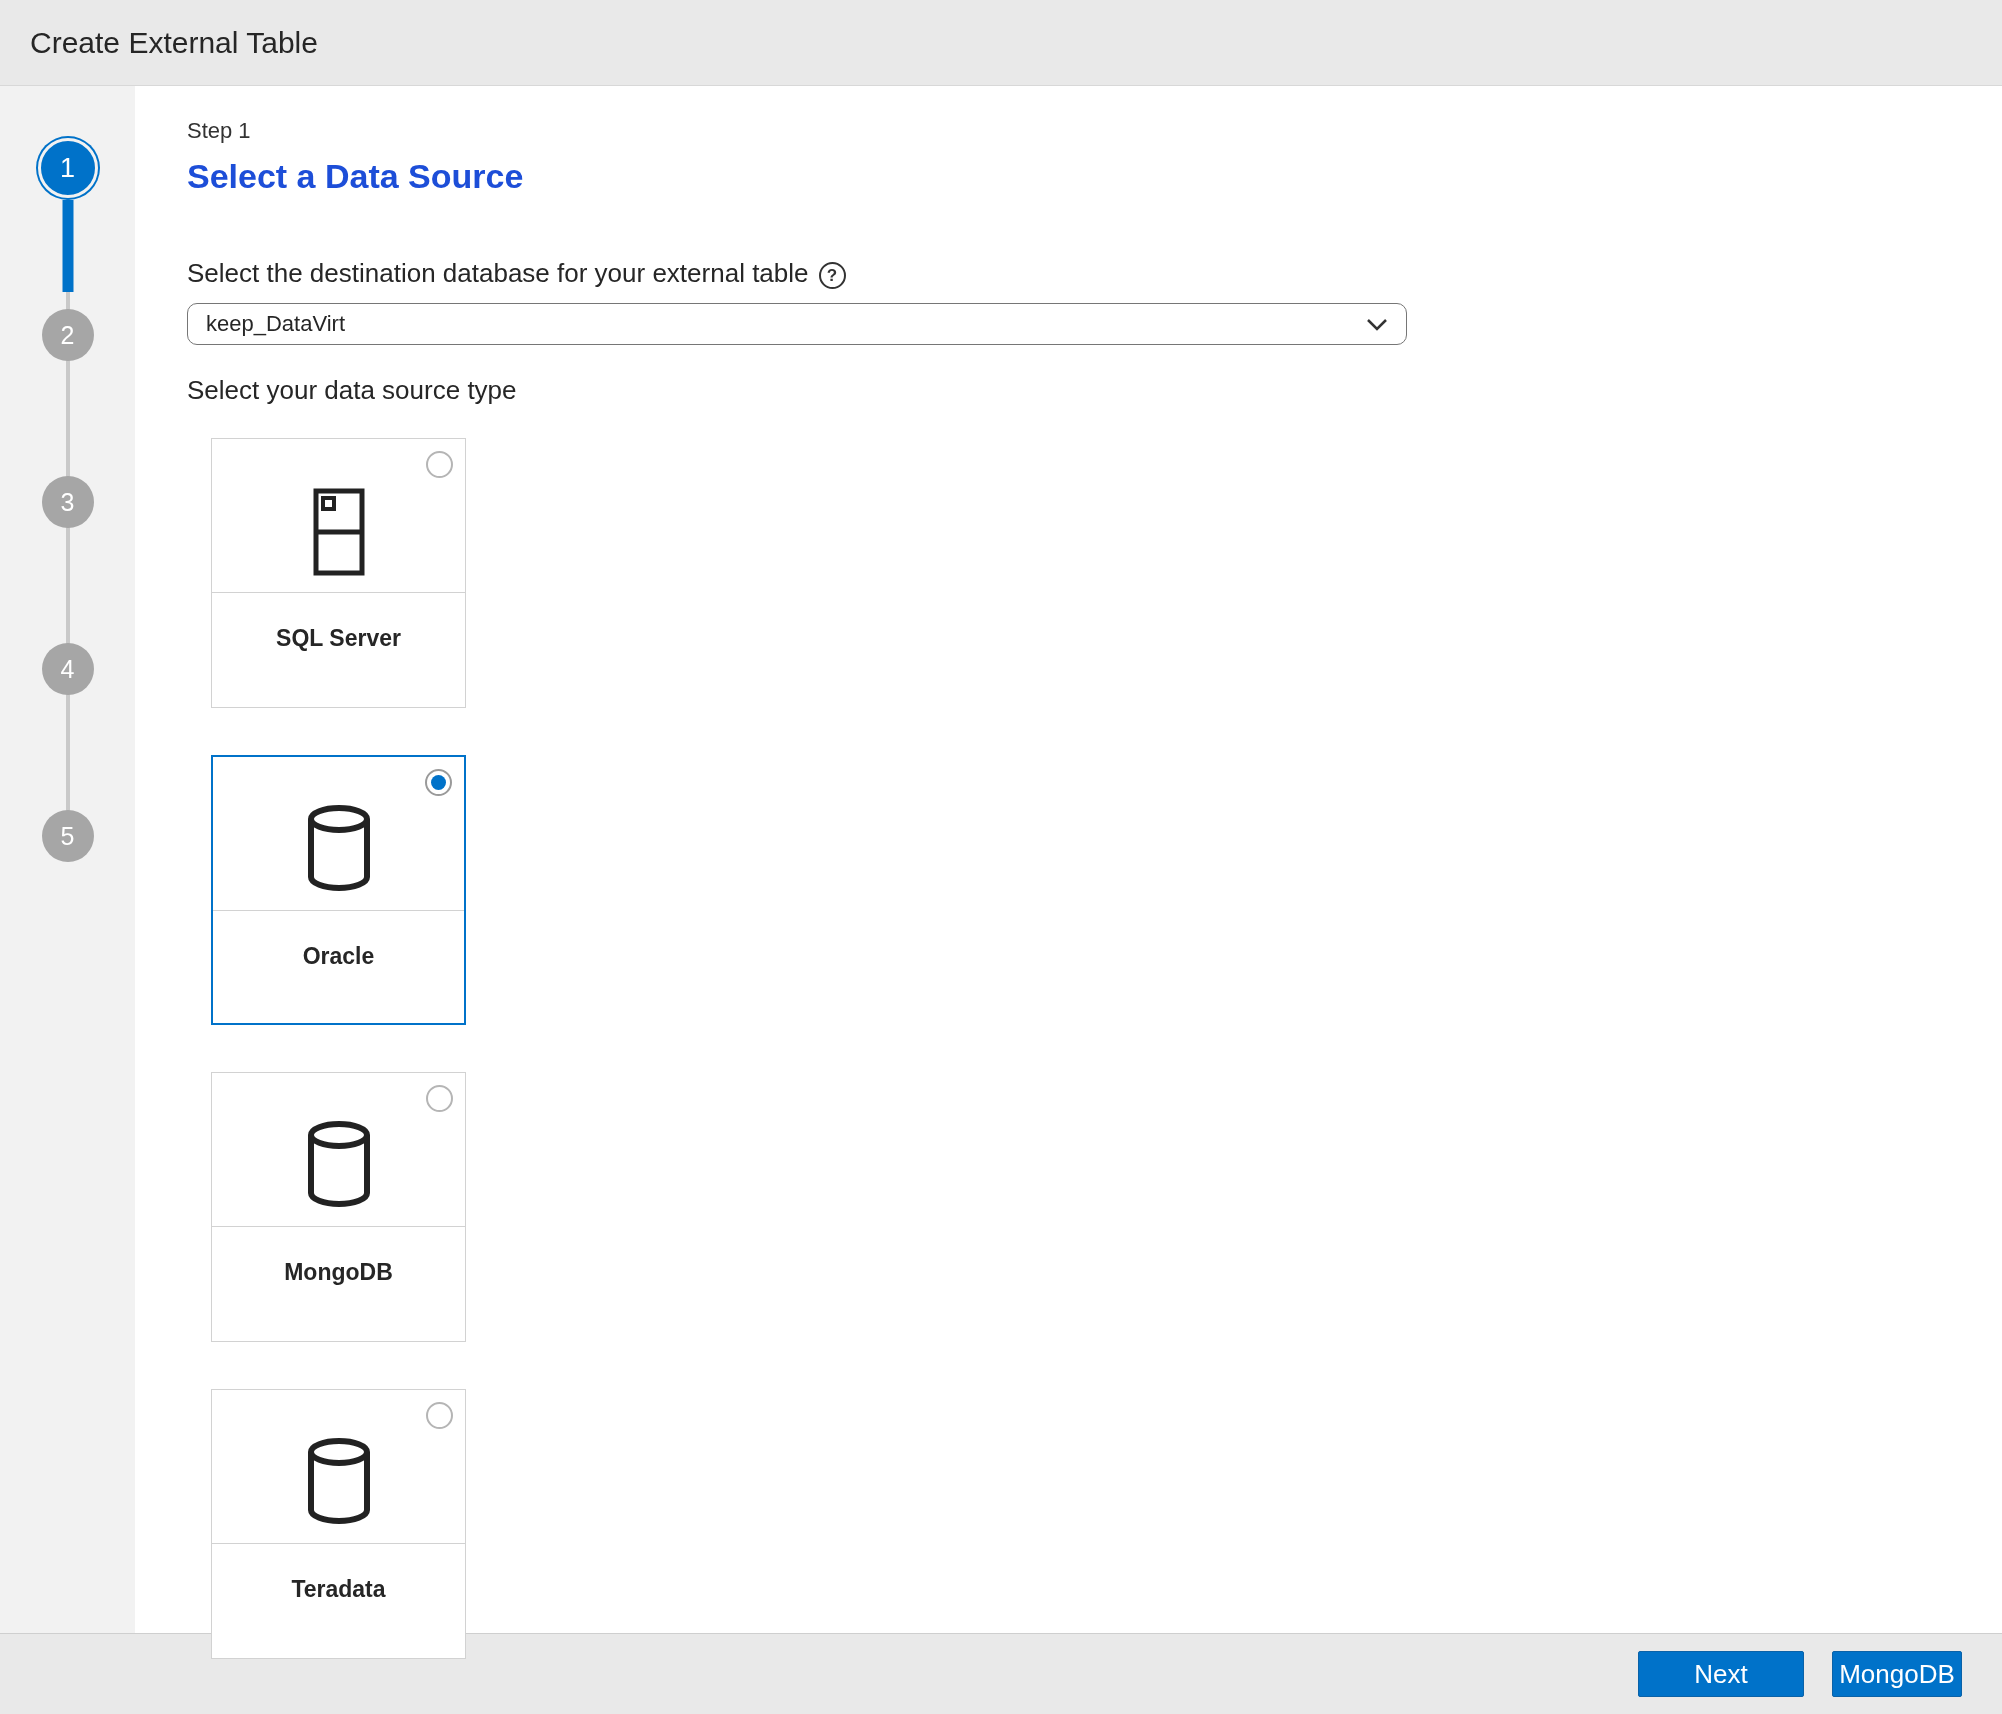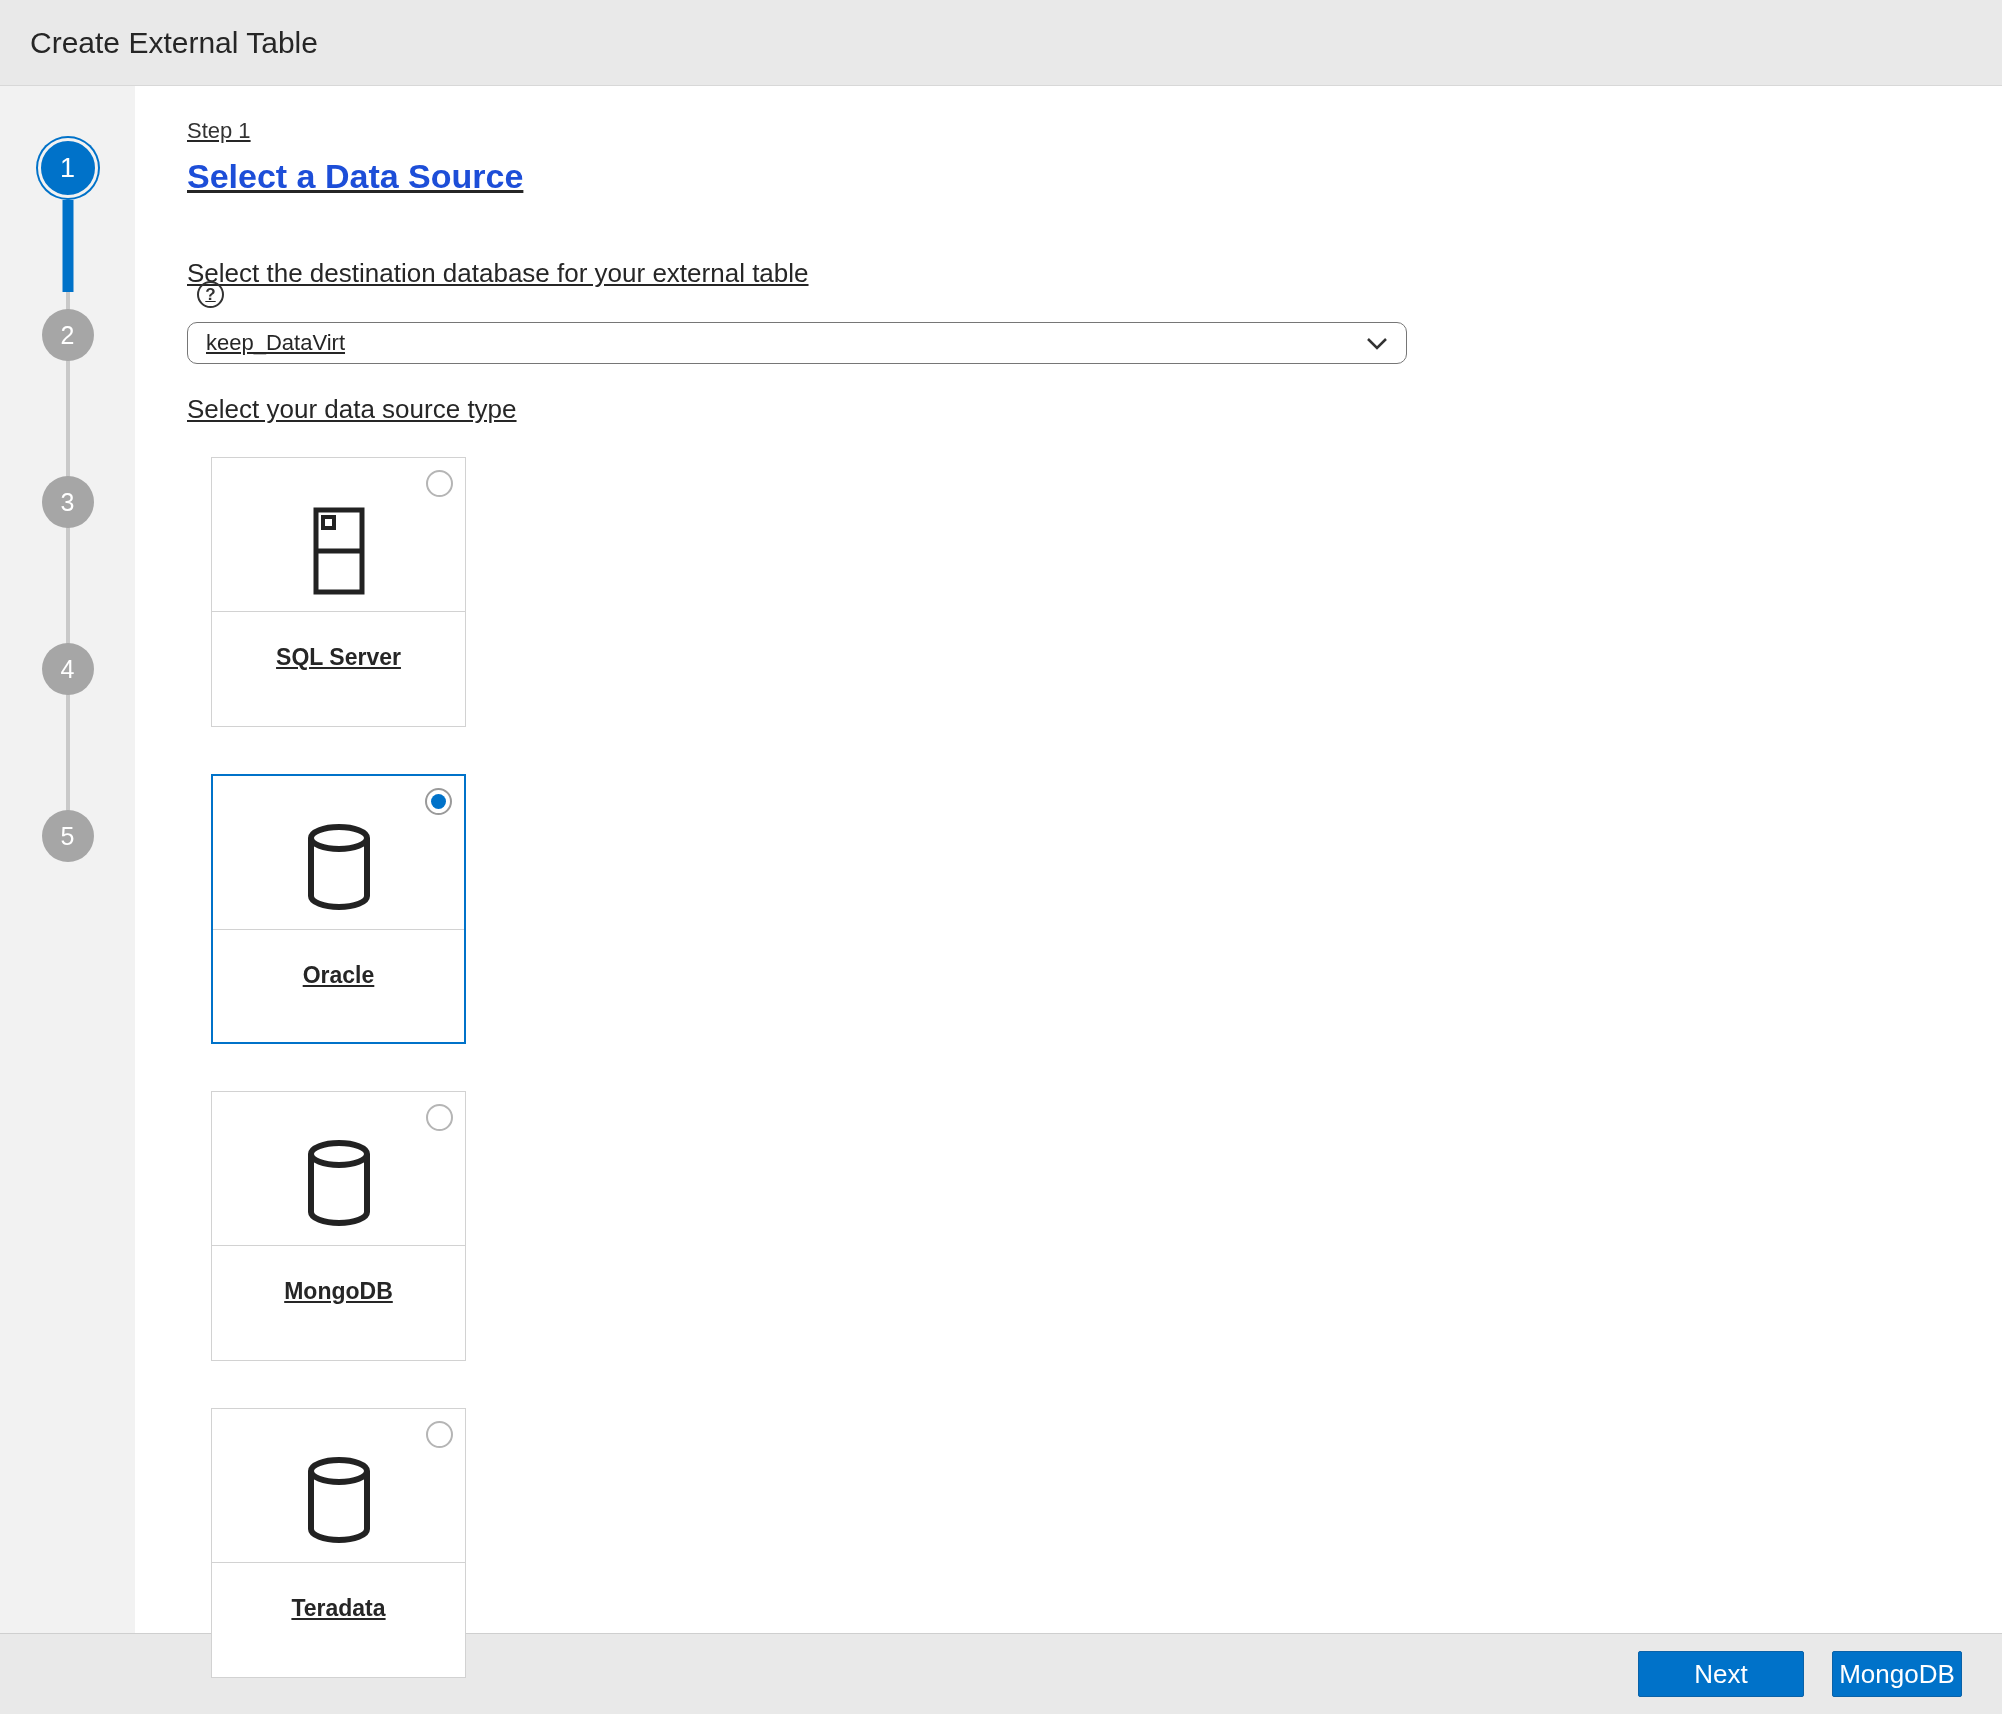--- a/index.html
+++ b/index.html
@@ -40,25 +40,25 @@
     font-size:25px; cursor:default;
   }
   .step-circle.active {
     width:60px; height:60px; background:var(--accent);
     border:3px solid #f2f2f2; box-shadow:0 0 0 2px var(--accent);
     font-size:27px;
   }
   .s1 { top:52px; } .s2 { top:223px; } .s3 { top:390px; } .s4 { top:557px; } .s5 { top:724px; }
 
   
-  .content { flex:1; background:#ffffff; padding:26px 0 0 52px;text-decoration:underline; }
+  .content { flex:1; background:#ffffff; padding:26px 0 0 52px; }
   .step-label { font-size:22px; color:#333333; margin-top:6px; }
   .heading { font-size:34px; font-weight:bold; color:#1d4ed8; margin-top:13px; }
 
-  .db-label-row { display:flex; align-items:flex-start; margin-top:62px;flex-direction:column; }
+  .db-label-row { display:flex; align-items:flex-end; margin-top:62px; }
   .db-label { font-size:26px; color:#262626; }
   .help-icon {
     width:27px; height:27px; border-radius:50%; border:2px solid #333333;
     display:flex; align-items:center; justify-content:center;
     font-size:17px; font-weight:bold; color:#333333;
     margin-left:10px; margin-top:-8px; cursor:pointer;
   }
 
   .dropdown {
     margin-top:14px; width:1220px; height:42px;

